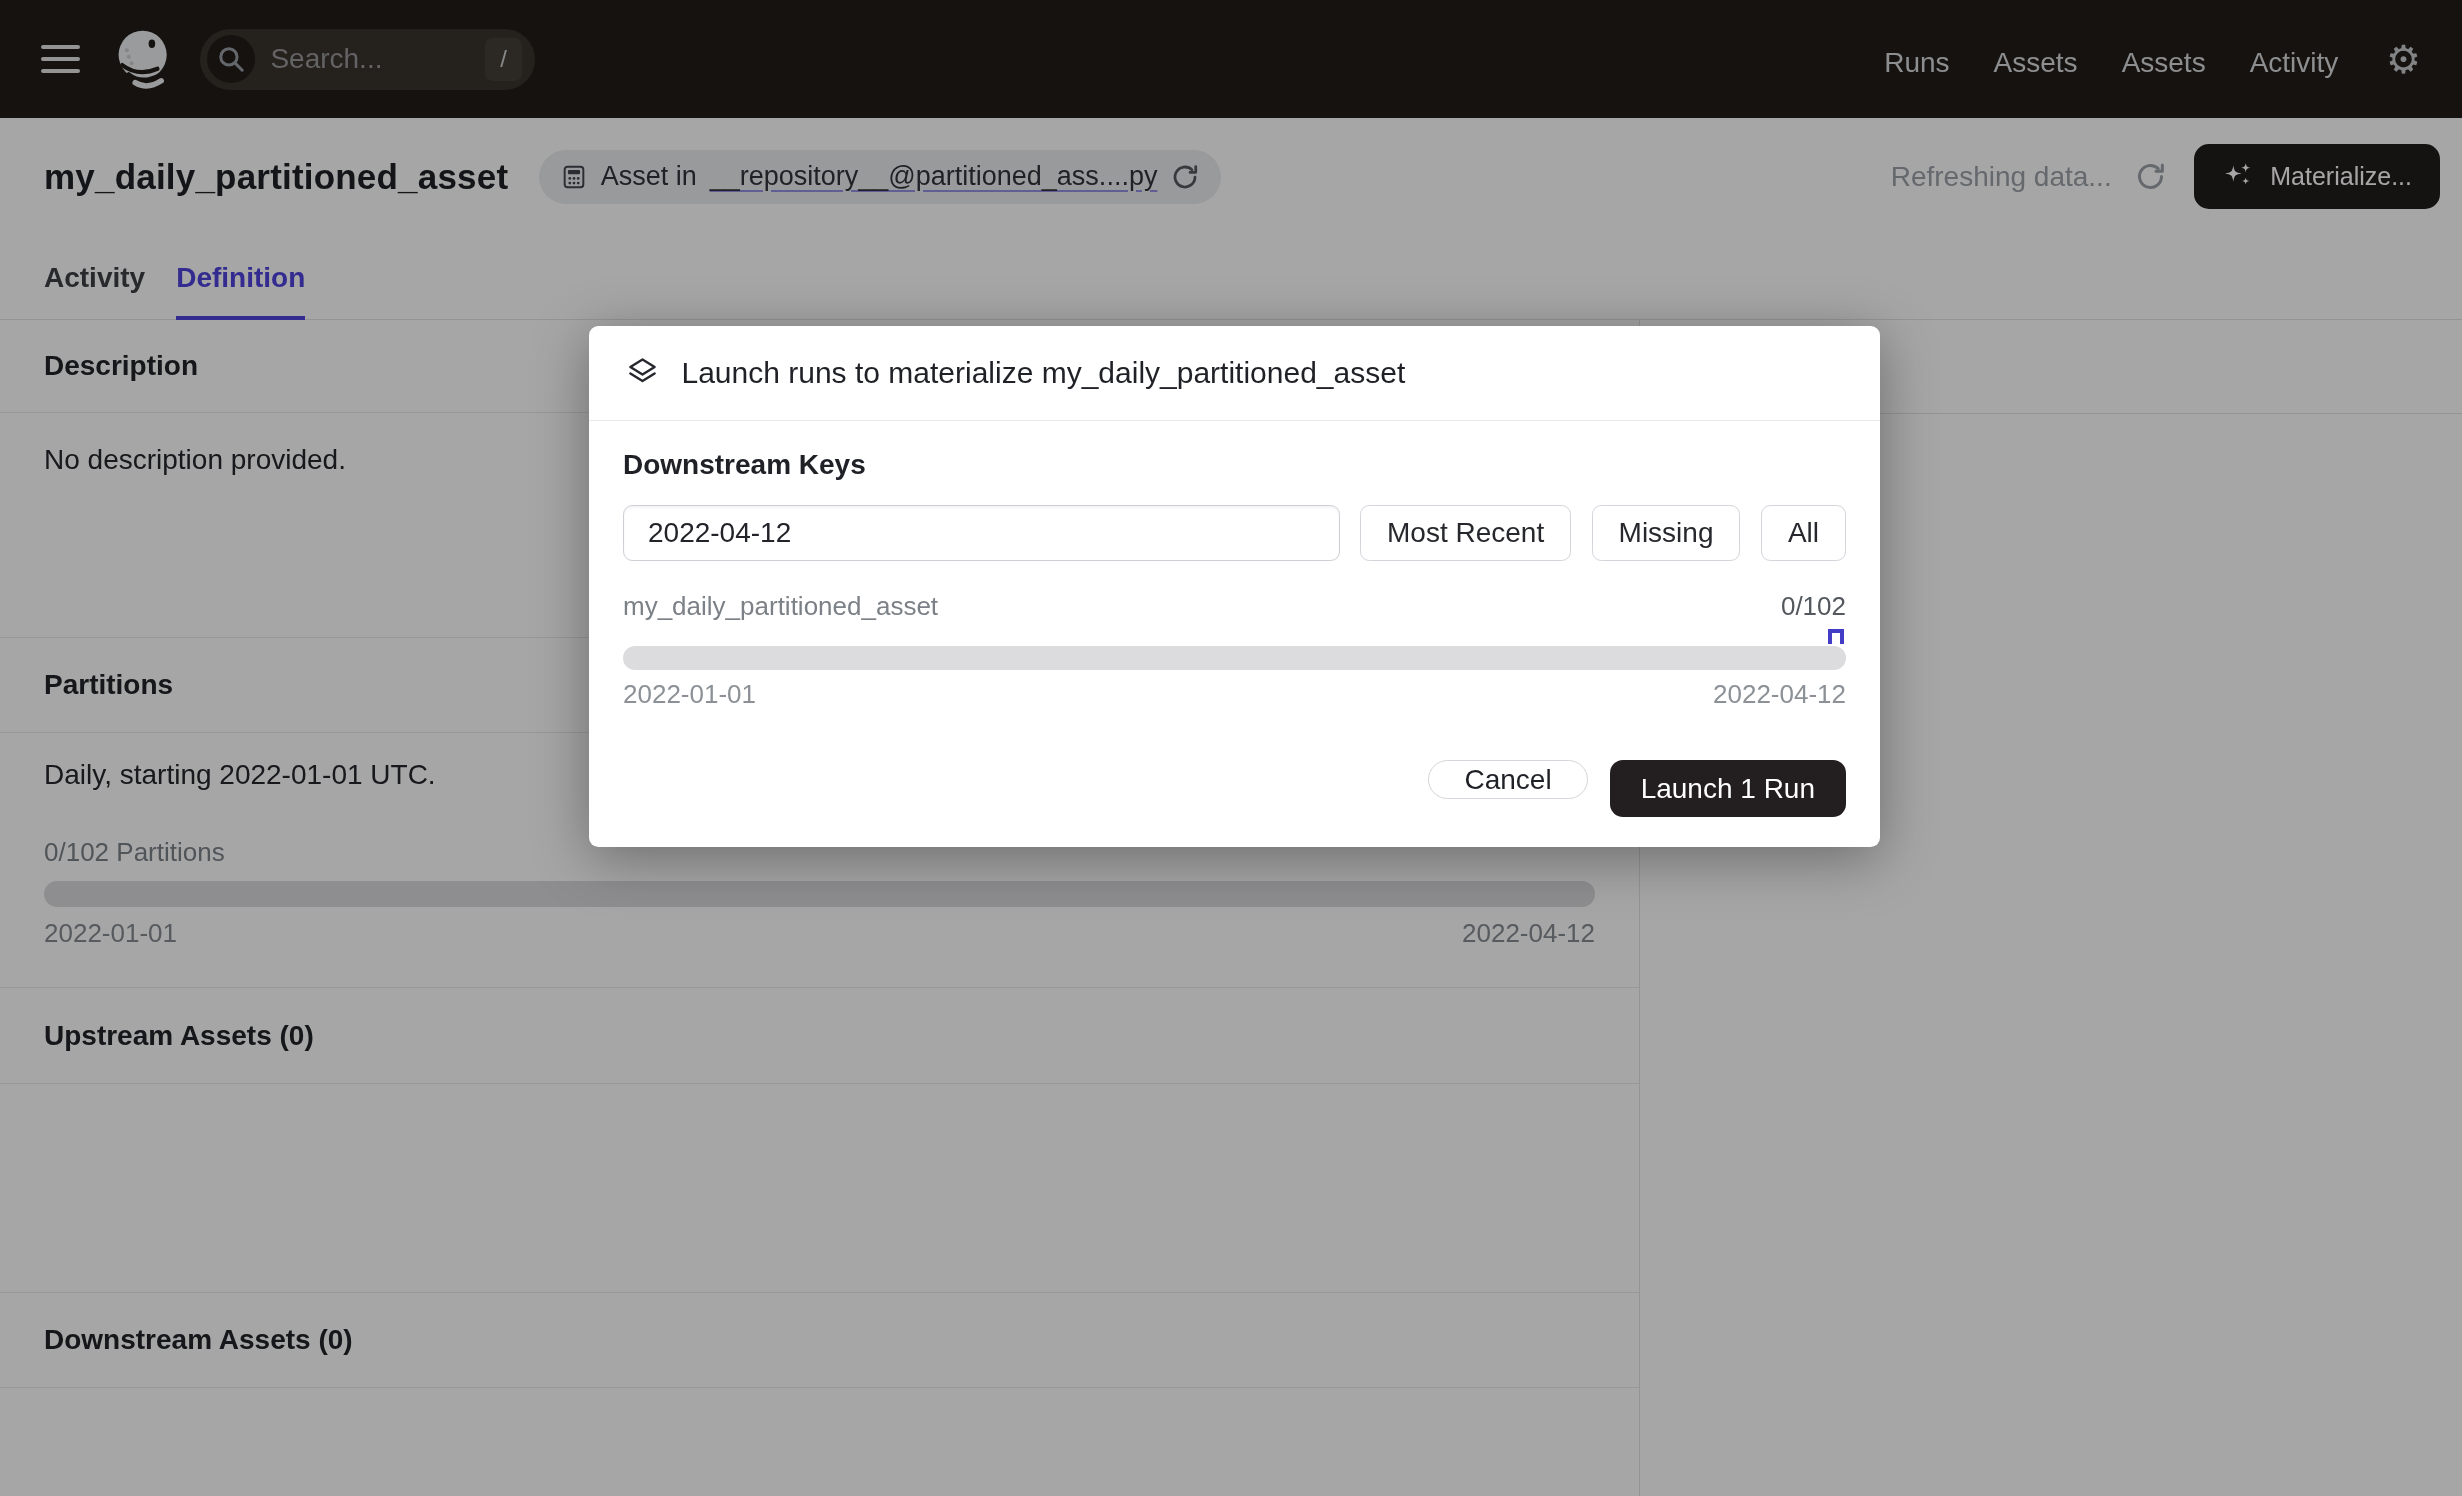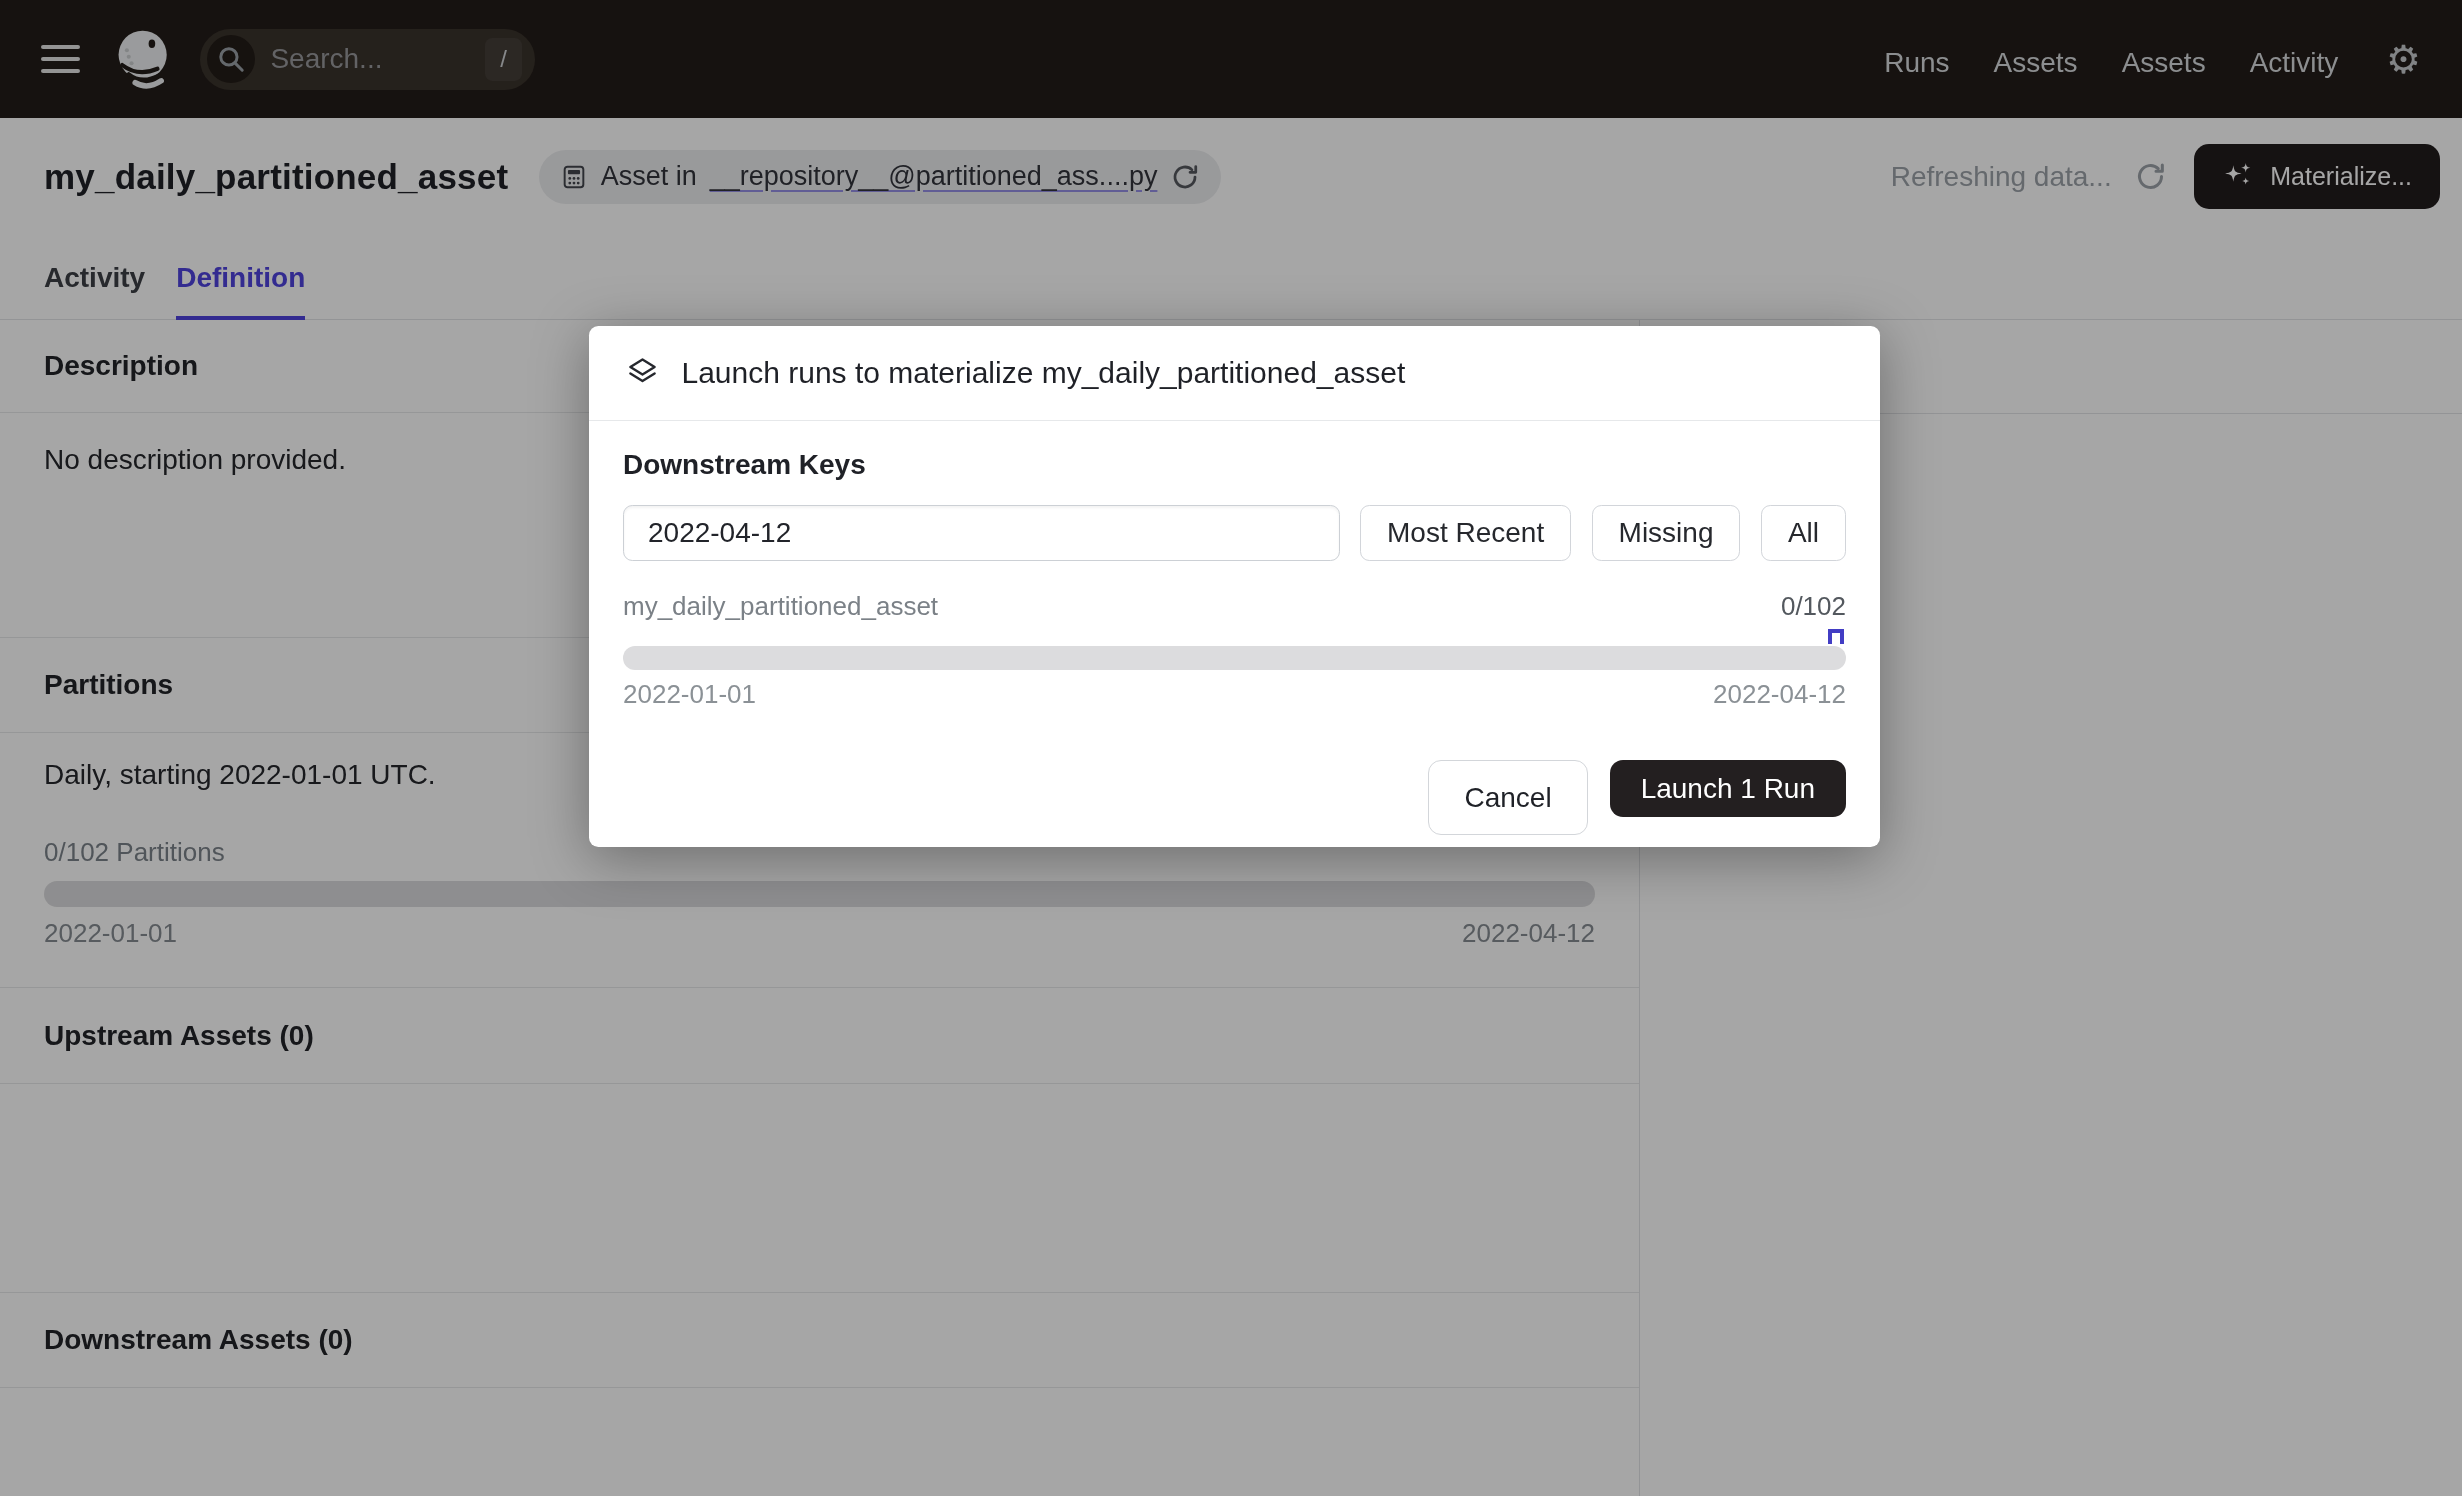--- a/index.html
+++ b/index.html
@@ -113,21 +113,21 @@
   .marker-row{position:relative;height:20.4px;margin-top:3.7px;}
   .range-marker{
     position:absolute;right:1.9px;bottom:1.9px;width:15.7px;height:15px;box-sizing:border-box;
     border-top:4.6px solid #423dc4;border-left:4.6px solid #423dc4;border-right:4.6px solid #423dc4;
     cursor:ew-resize;
   }
   .modal-bar{height:24px;border-radius:12px;background:#dcdcde;cursor:pointer;}
   .modal-dates{margin-top:9.3px;display:flex;justify-content:space-between;font-size:26px;color:#8b9196;}
   .modal-footer{margin-top:50px;display:flex;justify-content:flex-end;gap:22px;}
   .cancel-btn{
-    height:75px;border-radius:13px;border:1.9px solid #d3d6da;background:#fff;color:#1f2127;
+    height:39px;border-radius:20px;border:1.9px solid #d3d6da;background:#fff;color:#1f2127;
     font-size:28px;padding:0 35px;cursor:pointer;font-family:"Liberation Sans",sans-serif;
   }
   .launch-btn{
     height:57px;border-radius:13px;border:none;background:#231f20;color:#ffffff;
     font-size:28px;padding:0 31px;cursor:pointer;font-family:"Liberation Sans",sans-serif;
   }
   svg{display:block;}
 </style>
 </head>
 <body>

